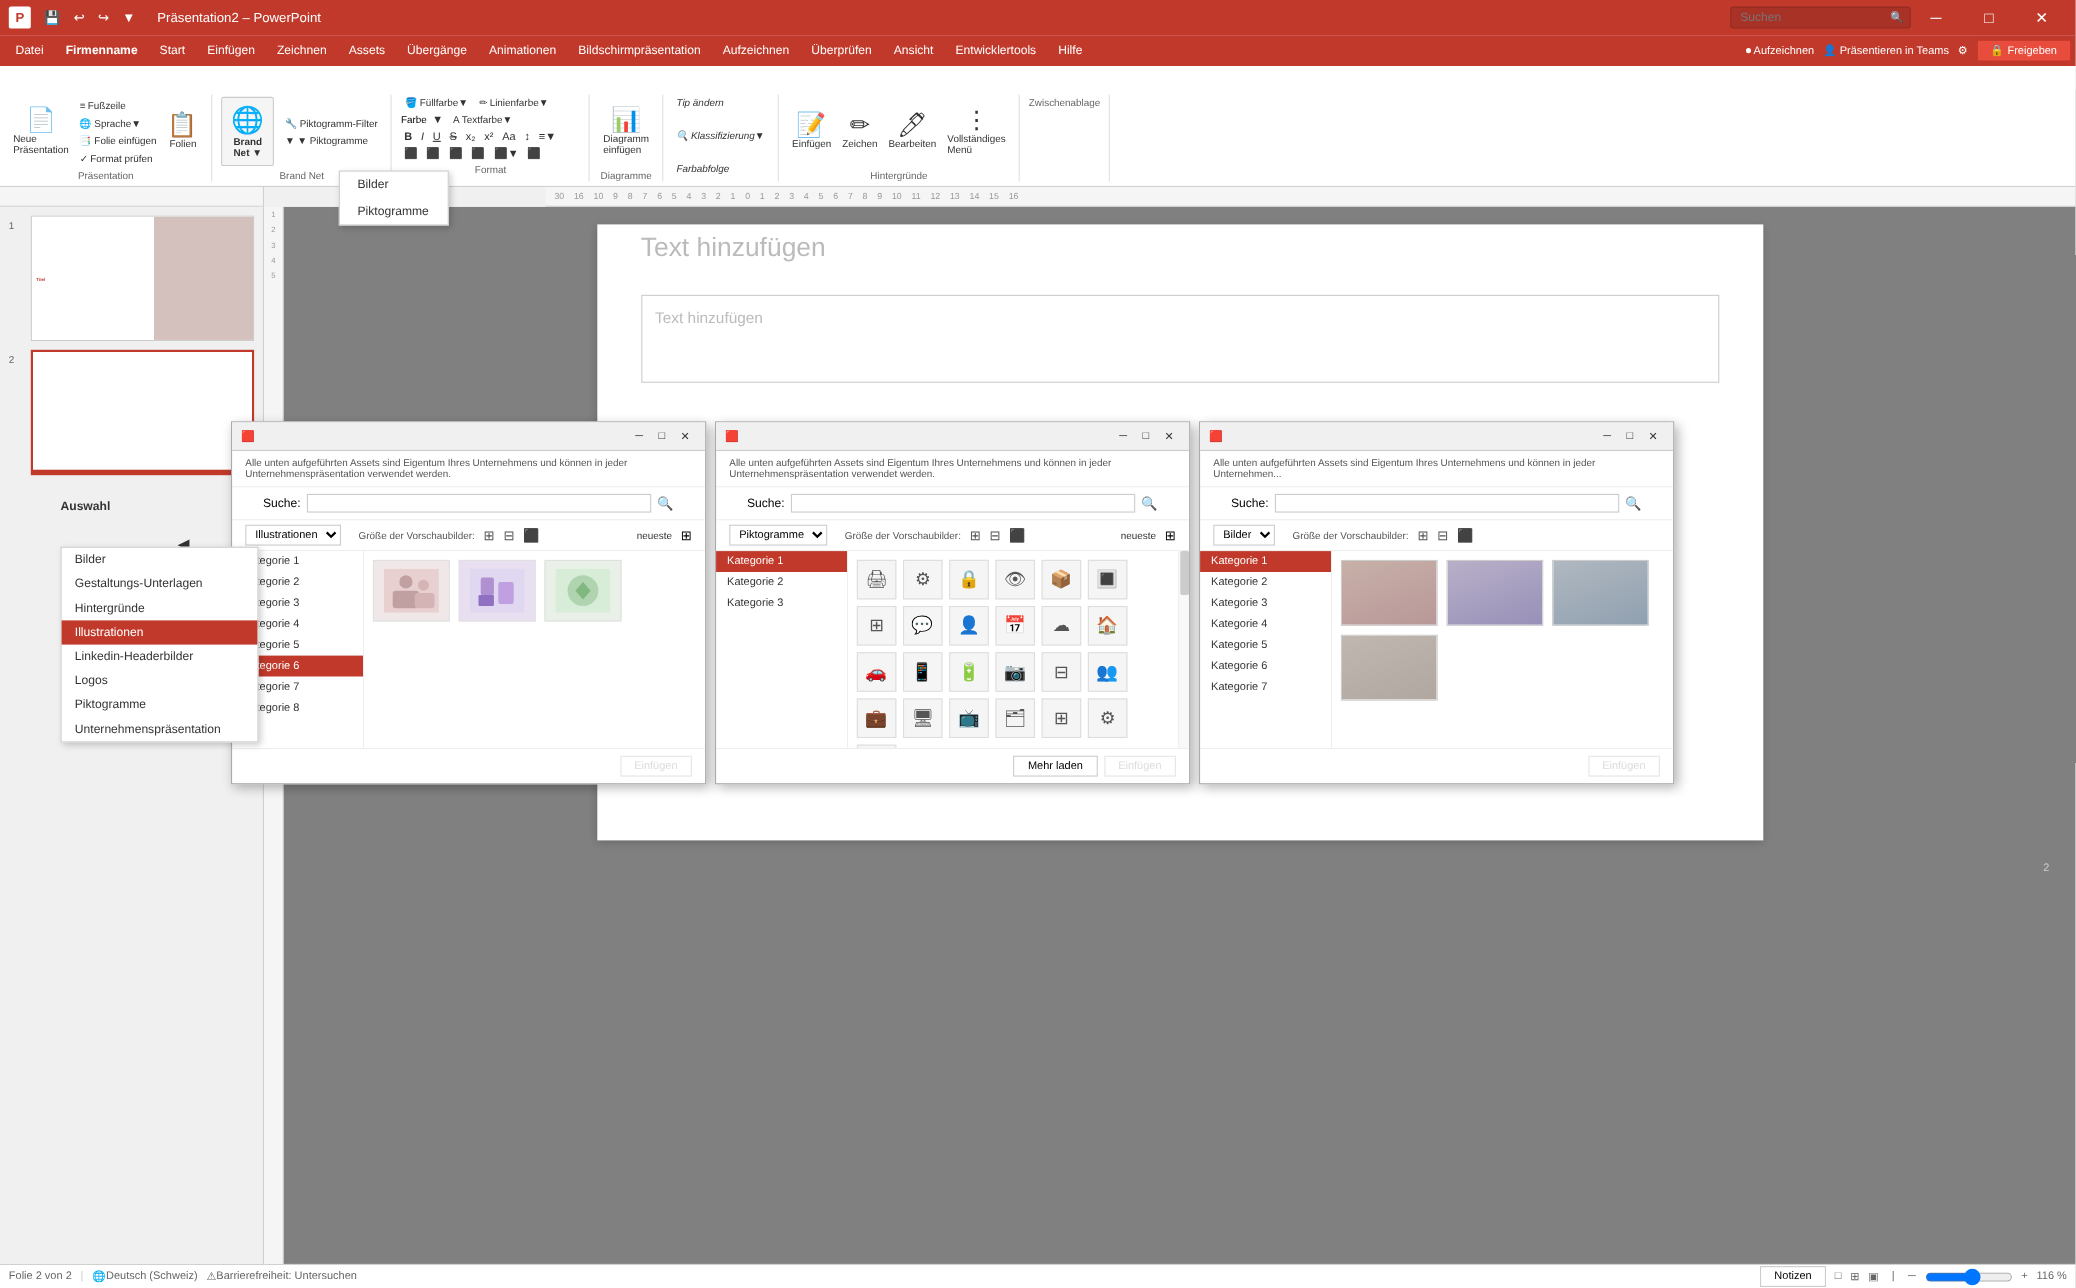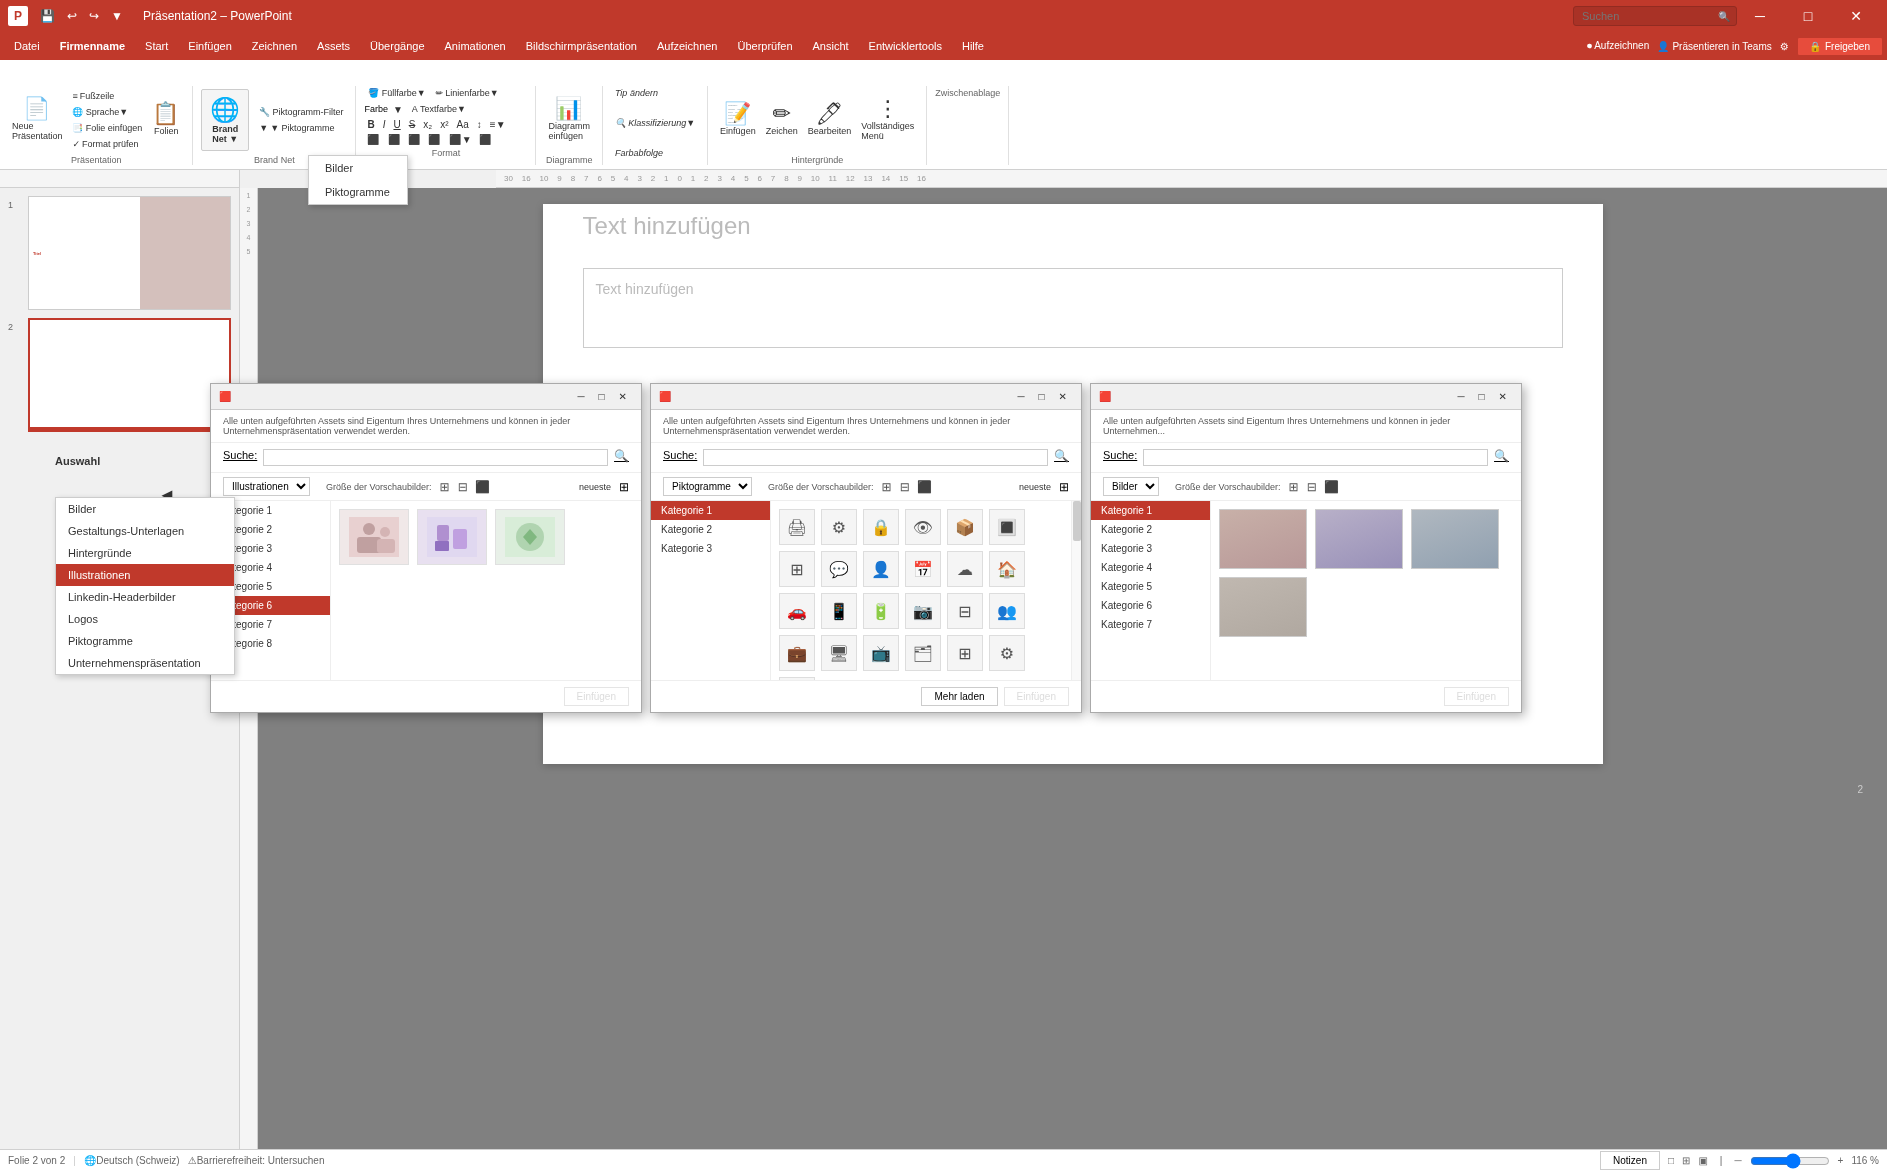--- a/index.html
+++ b/index.html
@@ -271,25 +271,24 @@
 
     
     .popup-top-msg {
       font-size: 9px;
       color: #555;
       padding: 6px 12px;
       border-bottom: 1px solid #eee;
     }
     .popup-search-bar {
       display: flex;
-      align-items: flex-start;
-      padding: 6px 12px;
+      align-items: center;
+      padding: 6px 28px;
       gap: 6px;
       border-bottom: 1px solid #eee;
-      text-decoration: underline;
     }
     .popup-search-input {
       flex: 1;
       border: 1px solid #ccc;
       padding: 2px 4px;
       font-size: 10px;
     }
     .popup-search-btn { background: none; border: none; cursor: pointer; font-size: 12px; }
     .popup-type-bar {
       display: flex;

